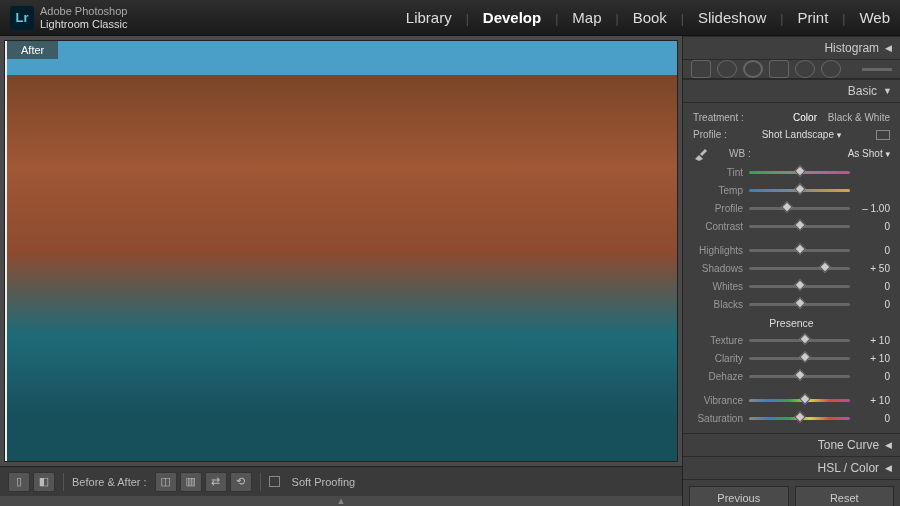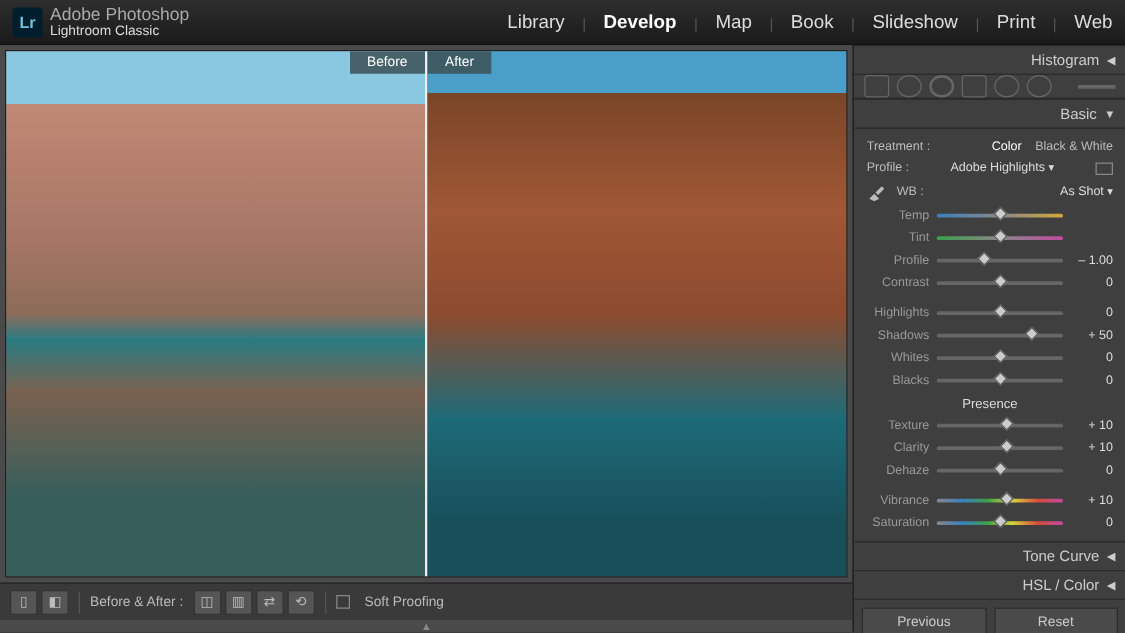--- a/index.html
+++ b/index.html
@@ -2,21 +2,21 @@
 <html><head>
 <meta charset="utf-8">
 <style>
 * { margin:0; padding:0; box-sizing:border-box; font-family:"Segoe UI",Arial,sans-serif; }
 body { width:900px; height:506px; background:#2a2a2a; color:#ccc; overflow:hidden; font-size:11px; }
 .app { width:100%; height:100%; display:flex; flex-direction:column; }
 .titlebar { height:36px; background:linear-gradient(#2e2e2e,#1a1a1a); border-bottom:1px solid #111; display:flex; align-items:center; padding:16px 10px;gap:20px; }
 .logo { display:flex; align-items:center; gap:6px; }
 .logo-box { width:24px; height:24px; background:#001e2b; color:#6fc3df; display:flex; align-items:center; justify-content:center; font-weight:bold; font-size:13px; border-radius:3px; }
 .logo-text { font-size:11px; line-height:1.1; color:#ddd; }
-.logo-text .sub { font-size:14px; color:#aaa; display:block;text-align:right; }
+.logo-text .sub { font-size:11px; color:#aaa; display:block;text-align:right; }
 .modules { margin-left:auto; display:flex; gap:14px; align-items:flex-end; color:#ddd; font-size:15px; }
 .modules span { cursor:pointer; }
 .modules span.active { color:#fff; font-weight:600; }
 .modules .sep { color:#555; font-size:12px; }
 .main { flex:1; display:flex; min-height:0; }
 .viewer { flex:1; display:flex; flex-direction:column; background:#4a4a4a; min-width:0; }
 .canvas { flex:1; display:flex; border:1px solid #222; margin:4px; position:relative; }
 .half { flex:1; position:relative; overflow:hidden; }
 .before { background:linear-gradient(180deg,#89c8e0 0%,#89c8e0 10%,#c08976 10%,#a87765 35%,#8d6c5a 50%,#2a7b82 55%,#7a614f 65%,#365f5c 85%); }
 .after { background:linear-gradient(180deg,#4a9fc9 0%,#4a9fc9 8%,#7a4528 8%,#a05835 30%,#8d4b2f 50%,#1e6b78 70%,#174f5a 90%); }
@@ -47,21 +47,21 @@
 .row .slider.vib .track{ background:linear-gradient(90deg,#888,#3a7fc0,#3aa04a,#d6d63a,#d64a3a,#c34aa0);}
 .row .slider .thumb { position:absolute; width:8px; height:8px; background:#ccc; border:1px solid #555; transform:translateX(-50%) rotate(45deg); top:0; }
 .subhead{ text-align:center; color:#ddd; font-size:10.5px; margin:4px 0 2px; display:flex; justify-content:space-between;}
 .subhead .right{color:#ddd; cursor:pointer;}
 .treat { display:flex; justify-content:space-between; align-items:center; font-size:10px; padding:3px 0; }
 .treat .opts span{ margin-left:8px; cursor:pointer;}
 .treat .opts .active{color:#fff;}
 .profile{display:flex;align-items:center;justify-content:space-between;padding:3px 0;font-size:10px;}
 .profile .psel{color:#ddd;cursor:pointer;}
 .profile .grid{width:14px;height:10px;border:1px solid #888;}
-.wb{display:flex;align-items:center;padding:2px 0;font-size:10px;gap:8px;}
+.wb{display:flex;align-items:center;padding:2px 0;font-size:10px;gap:20px;}
 .wb .eyedrop{width:16px;height:16px;}
 .wb .wbval{margin-left:auto;color:#ddd;cursor:pointer;}
 .footer-btns{ margin-top:auto; display:flex; gap:6px; padding:6px; border-top:1px solid #2a2a2a;}
 .footer-btns button{ flex:1; background:#4a4a4a; border:1px solid #2a2a2a; color:#ccc; font-size:11px; padding:5px 0; cursor:pointer;}
 .tri{font-size:9px;}
 .bottom-edge{height:10px;text-align:center;color:#888;font-size:9px;cursor:pointer;}
 </style>
 </head>
 <body>
 
@@ -87,23 +87,20 @@
         <span class="sep">|</span>
         <span>Print</span>
         <span class="sep">|</span>
         <span>Web</span>
       </div>
   </div>
 
   <div class="main">
     <div class="viewer">
       <div class="canvas">
-        <div class="half before">
-          <div class="label">Before</div>
-        </div>
         <div class="divider"></div>
         <div class="half after">
           <div class="label">After</div>
         </div>
       </div>
       <div class="strip">
         <div class="group">
           <div class="icon-btn">▯</div>
           <div class="icon-btn">◧</div>
         </div>
@@ -144,42 +141,42 @@
       <div class="basic">
         <div class="treat">
           <span>Treatment :</span>
           <span class="opts">
             <span class="active">Color</span>
             <span>Black &amp; White</span>
           </span>
         </div>
         <div class="profile">
           <span>Profile :</span>
-          <span class="psel"><span>Adobe Highlights</span> <span class="tri">▾</span></span>
+          <span class="psel"><span>Shot Landscape</span> <span class="tri">▾</span></span>
           <span class="grid"></span>
         </div>
         <div class="wb">
           <svg class="eyedrop" viewBox="0 0 16 16">
               <path d="M2 14l4-4 4 4-4 2z M7 9l5-5 2 2-5 5z" fill="#bbb"></path>
             </svg>
           <span>WB :</span>
           <span class="wbval"><span>As Shot</span> <span class="tri">▾</span></span>
         </div>
         <div id="sliders-wb">
             <div class="row">
+              <span class="lab">Tint</span>
+              <div class="slider tint">
+                <div class="track"></div>
+                <div class="thumb" style="left:50%"></div>
+              </div>
+              <span class="val"></span>
+            </div>
+            <div class="row">
               <span class="lab">Temp</span>
               <div class="slider color">
-                <div class="track"></div>
-                <div class="thumb" style="left:50%"></div>
-              </div>
-              <span class="val"></span>
-            </div>
-            <div class="row">
-              <span class="lab">Tint</span>
-              <div class="slider tint">
                 <div class="track"></div>
                 <div class="thumb" style="left:50%"></div>
               </div>
               <span class="val"></span>
             </div>
           </div>
         <div id="sliders-tone">
             <div class="row">
               <span class="lab">Profile</span>
               <div class="slider ">

